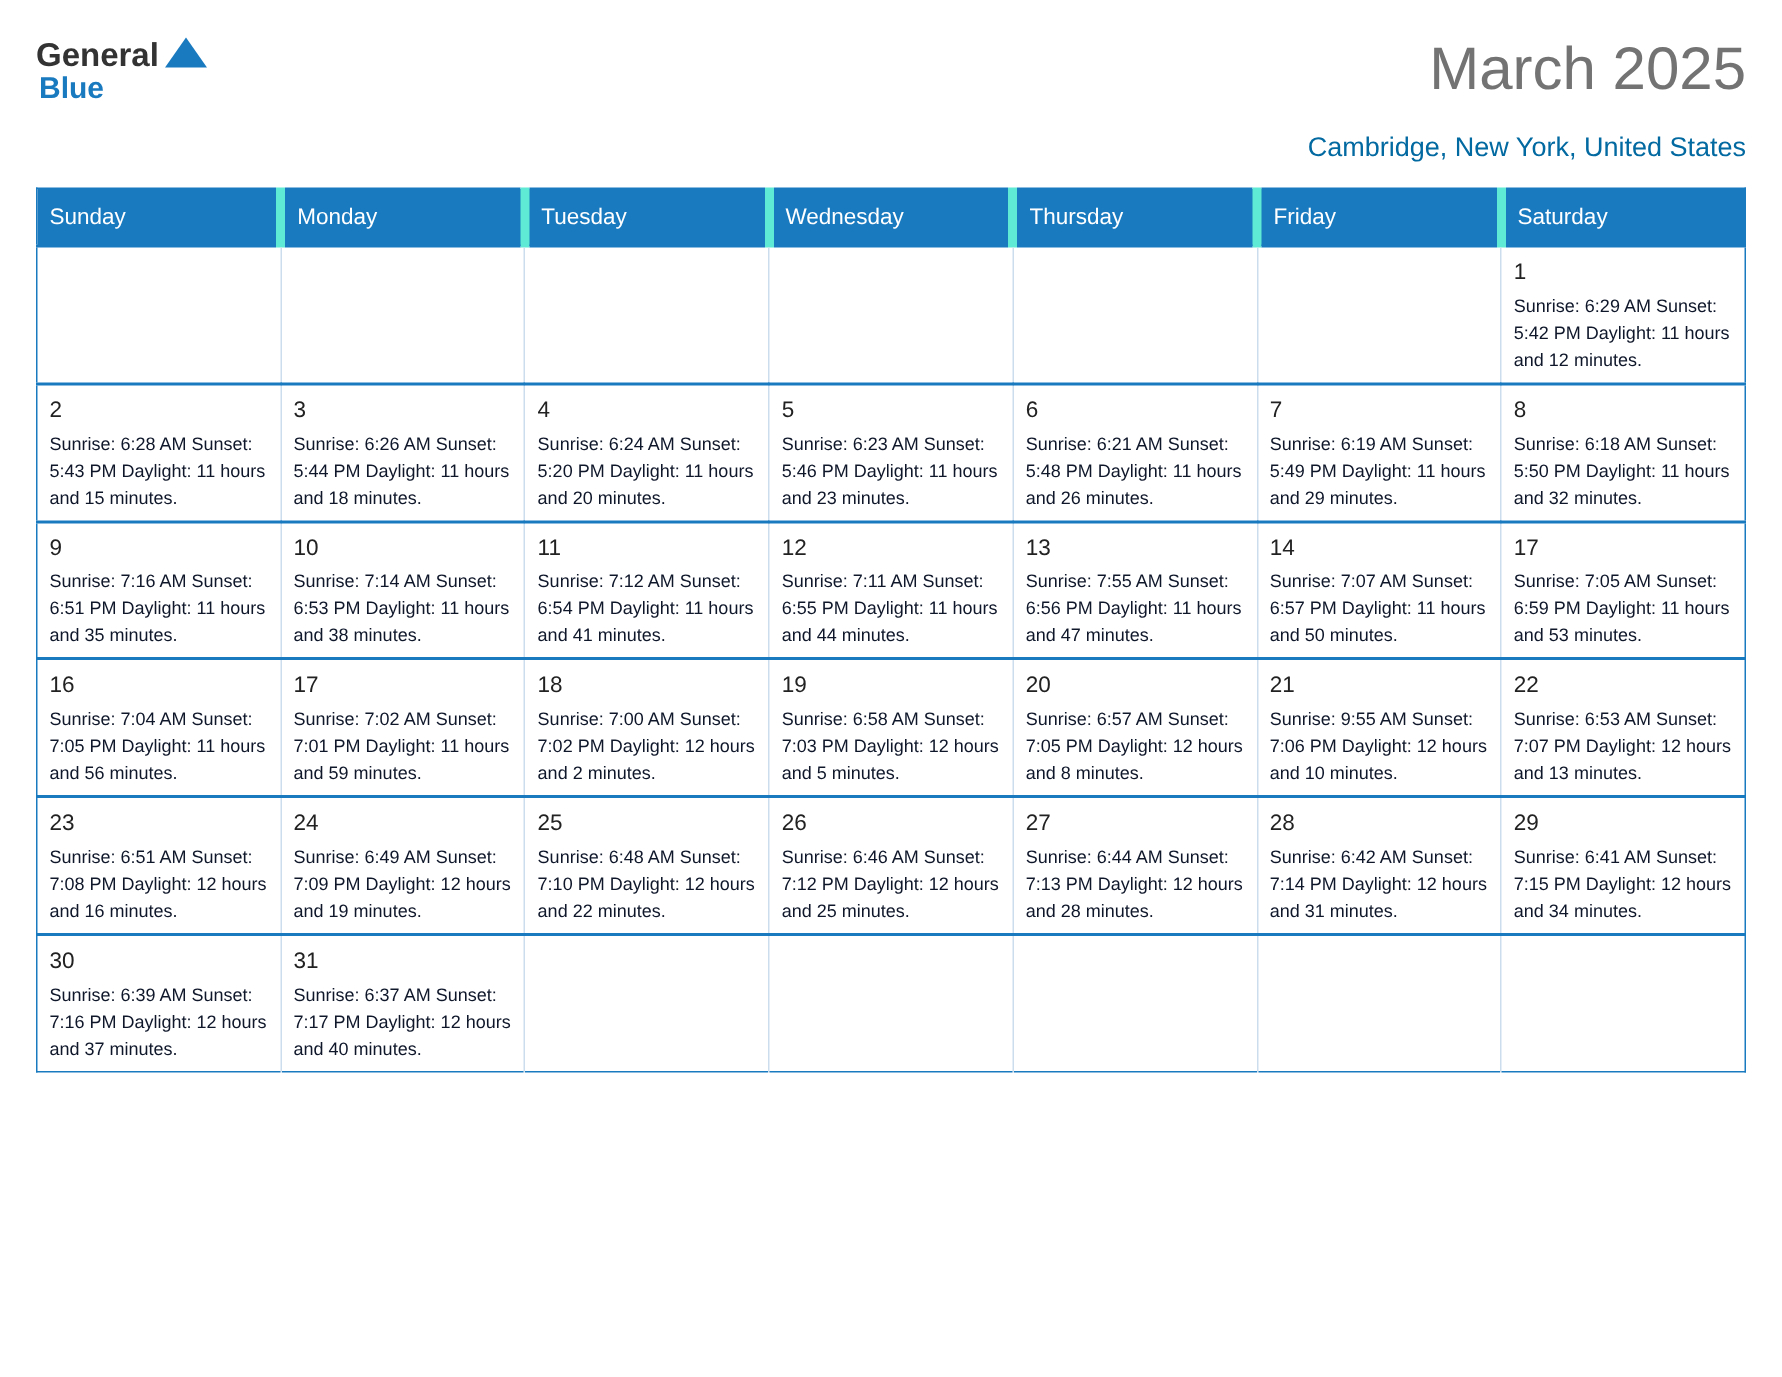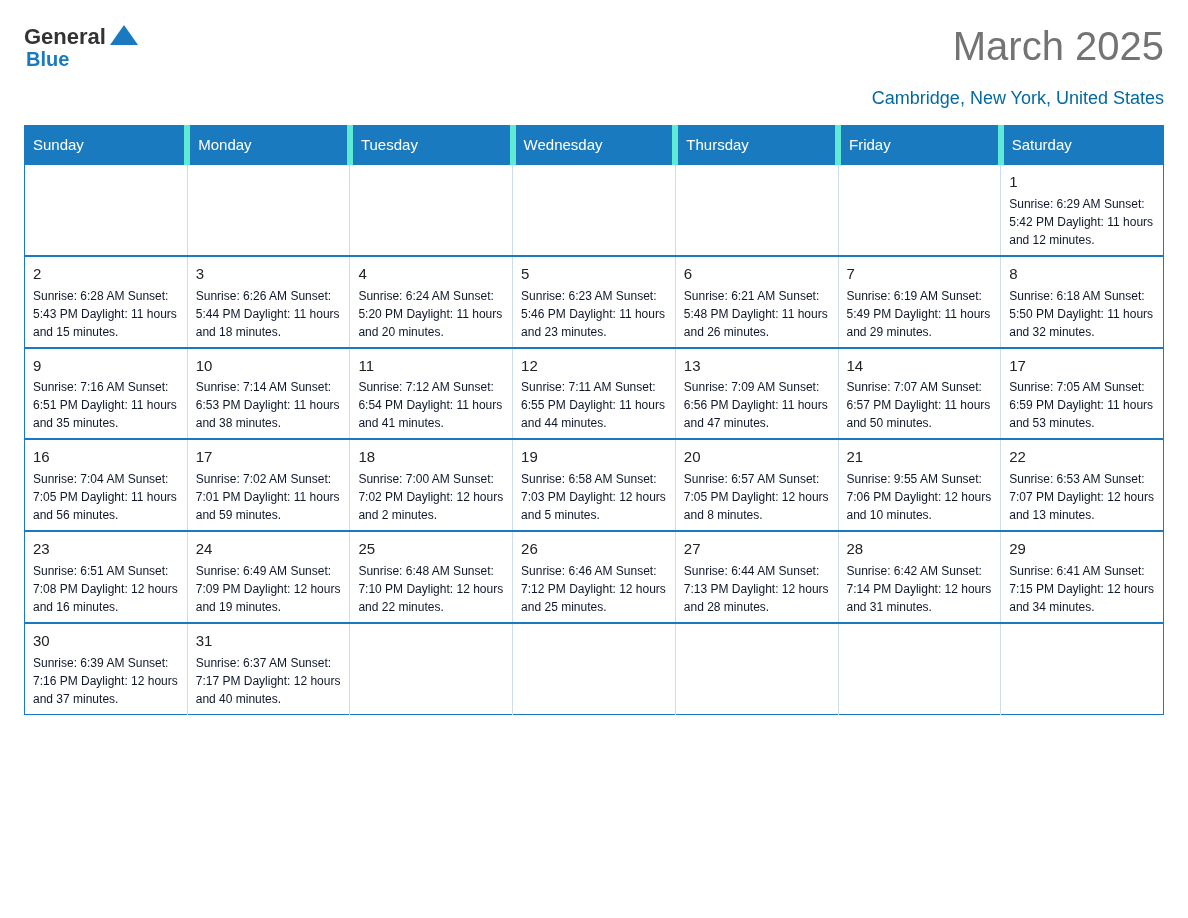--- a/index.html
+++ b/index.html
@@ -220,21 +220,21 @@
 Daylight: 11 hours and 41 minutes.</div>
         </td>
         <td>
           <span class="day-number">12</span>
           <div class="day-info">Sunrise: 7:11 AM
 Sunset: 6:55 PM
 Daylight: 11 hours and 44 minutes.</div>
         </td>
         <td>
           <span class="day-number">13</span>
-          <div class="day-info">Sunrise: 7:09 AM
+          <div class="day-info">Sunrise: 7:55 AM
 Sunset: 6:56 PM
 Daylight: 11 hours and 47 minutes.</div>
         </td>
         <td>
           <span class="day-number">14</span>
           <div class="day-info">Sunrise: 7:07 AM
 Sunset: 6:57 PM
 Daylight: 11 hours and 50 minutes.</div>
         </td>
         <td>

